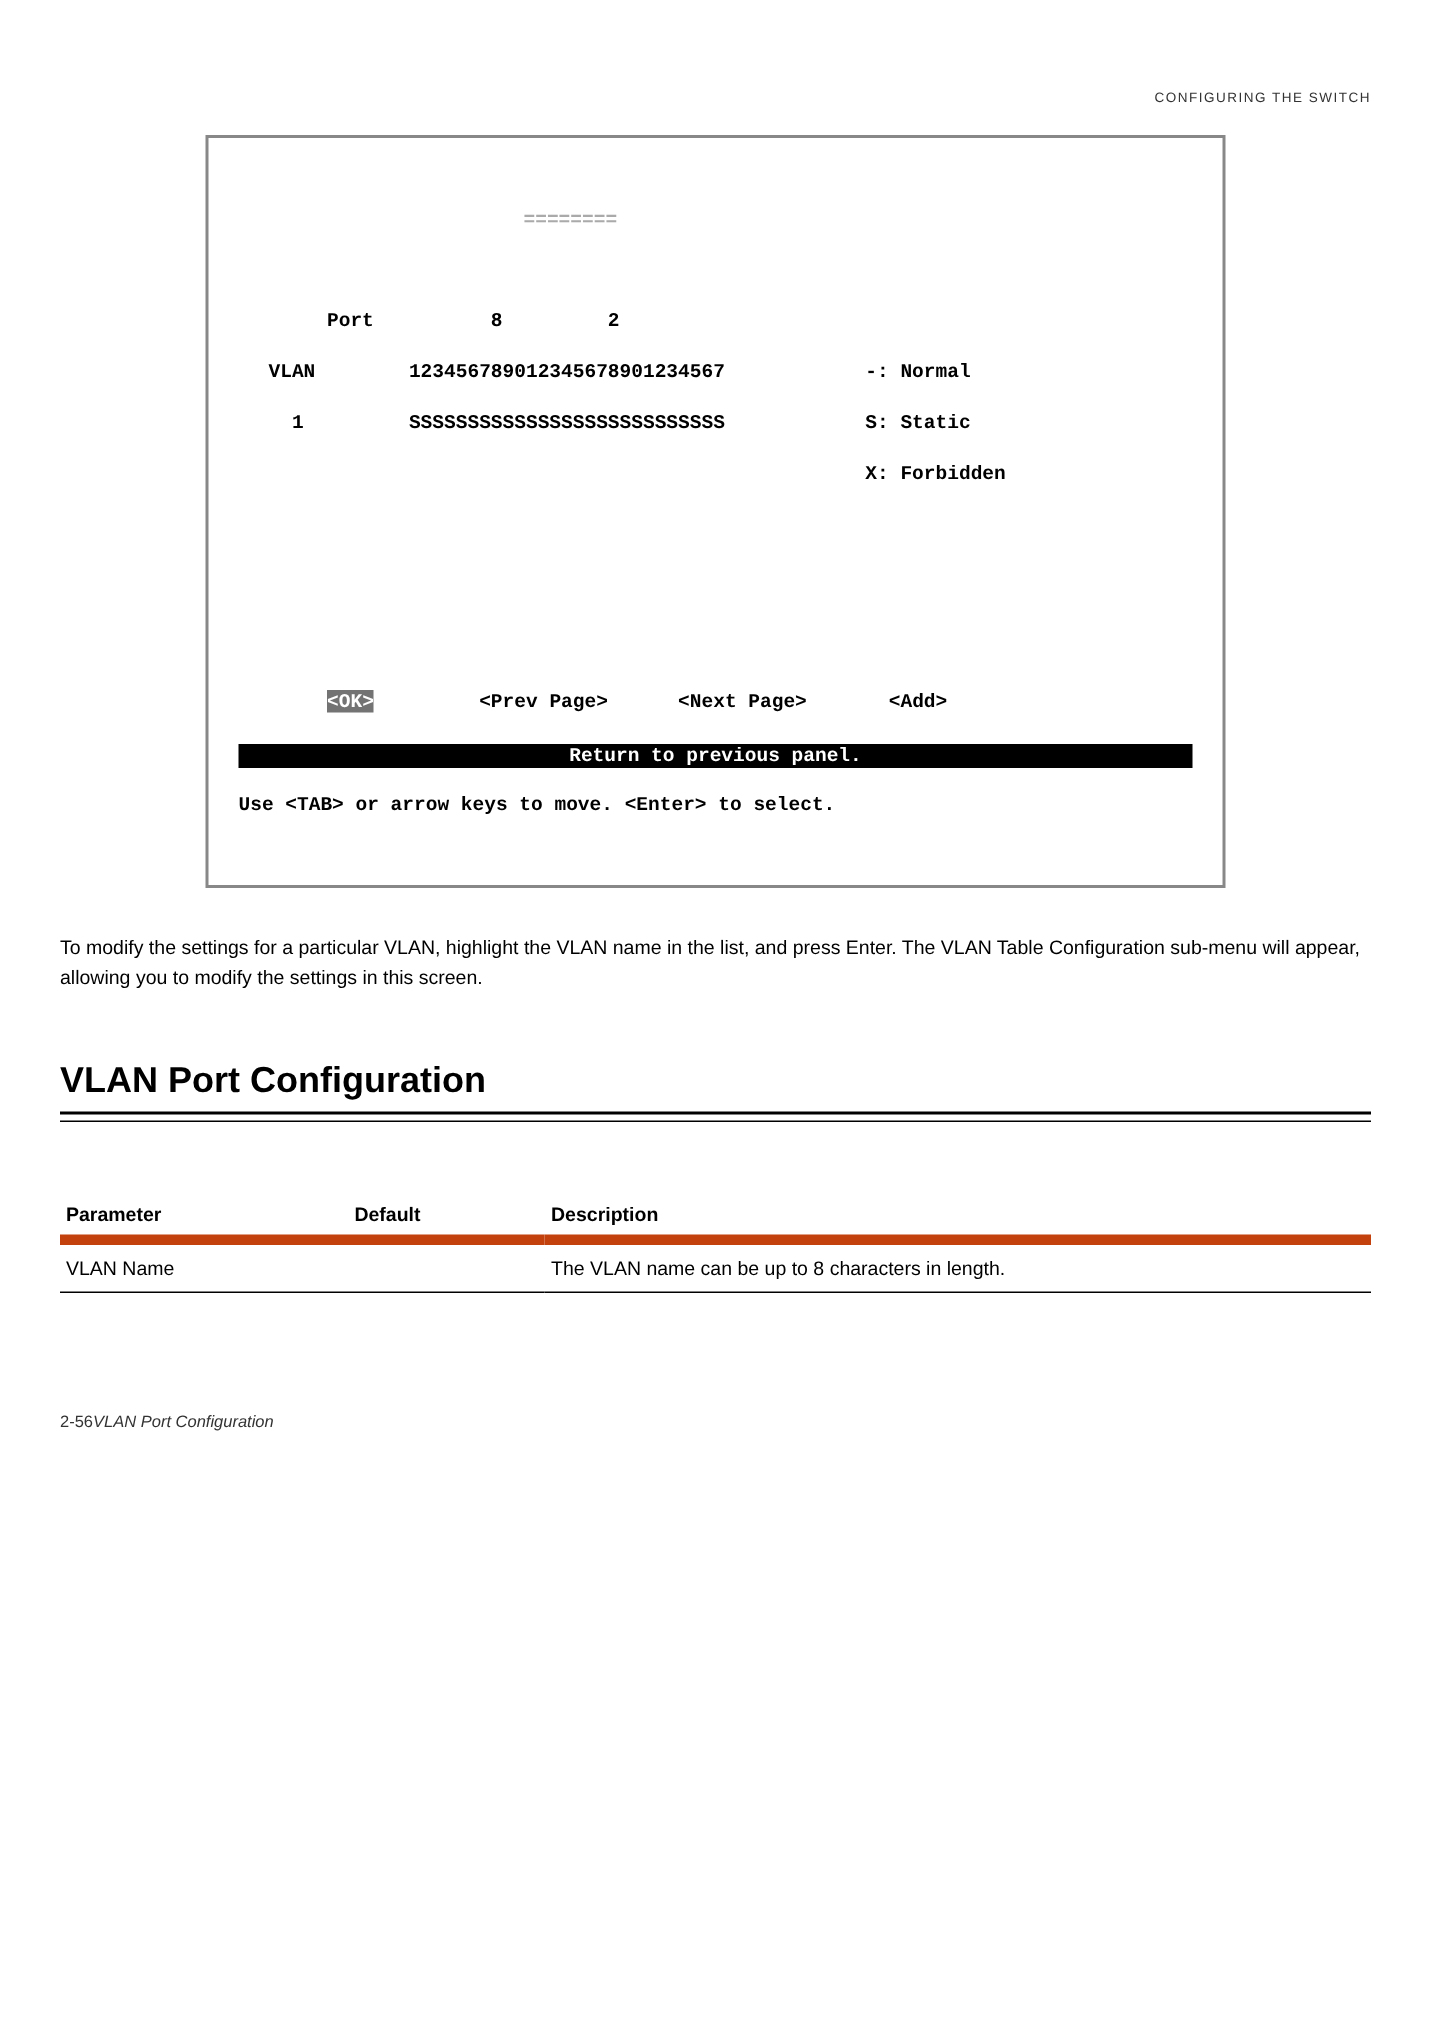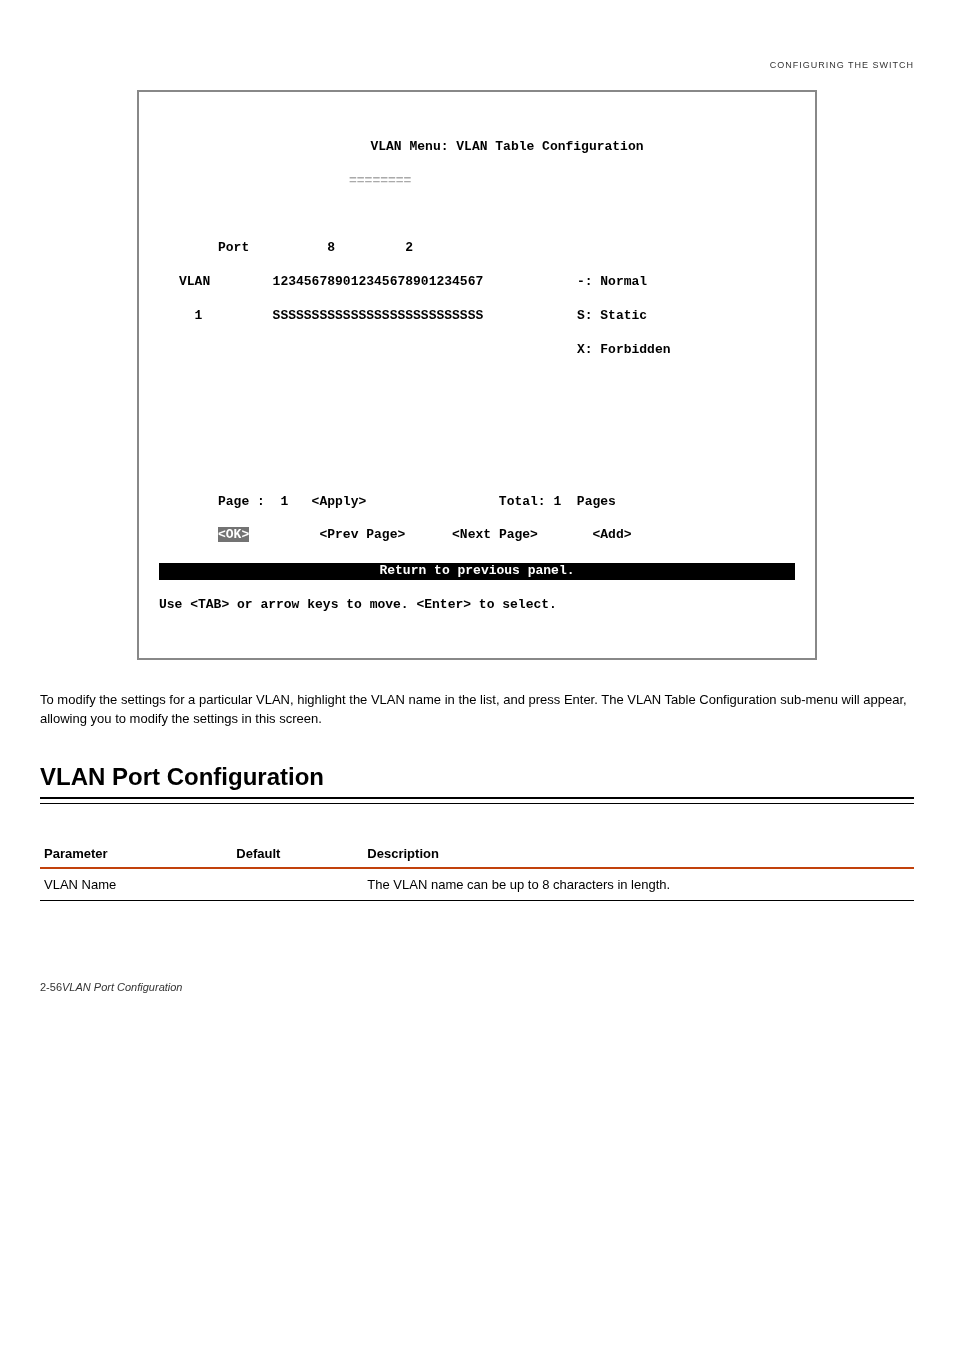--- a/index.html
+++ b/index.html
@@ -51,40 +51,40 @@
     margin-top: 2px;
   }
   .ok-highlight {
     background: #737373;
     color: #fff;
   }
   .main-text {
     font-size: 13px;
     line-height: 1.5;
     color: #000;
-    margin: 20px 0 34px 0;
+    margin: 20px 0 46px 0;
   }
   .section-heading {
     font-size: 24px;
     font-weight: bold;
     margin: 20px 0 6px 0;
   }
   hr.thick { border: none; border-top: 2px solid #000; margin: 4px 0; }
   hr.thin { border: none; border-top: 1px solid #000; margin: 4px 0; }
   table.config-table {
     width: 100%;
     border-collapse: collapse;
     margin-top: 10px;
     font-size: 13px;
   }
   table.config-table th {
     text-align: left;
     font-weight: bold;
     padding: 8px 4px 6px 4px;
-    border-bottom: 2px solid #c2410c;
+    border-bottom: 7px solid #c2410c;
   }
   table.config-table td {
     padding: 8px 4px;
     vertical-align: top;
   }
   table.config-table th.col-param { width: 22%; }
   table.config-table th.col-default { width: 15%; }
   table.config-table th.col-desc { width: 63%; }
   table.config-table tr.sep td {
     border-bottom: 1px solid #000;
@@ -98,29 +98,27 @@
   }
   .footer-right { font-style: italic; }
 </style>
 </head>
 <body>
 
 <div class="page-header-label">CONFIGURING THE SWITCH</div>
 
 <div class="terminal-frame">
   <div class="terminal-content">
-<div class="terminal-title">VLAN Menu: VLAN Table Configuration</div>
 <div class="dash-line">========</div>
 <br>
 <div class="body-line"><span>     Port          8         2</span></div>
 <div class="body-line"><span>VLAN        123456789012345678901234567</span>            <span>-: Normal</span></div>
 <div class="body-line"><span>  1         SSSSSSSSSSSSSSSSSSSSSSSSSSS</span>            <span>S: Static</span></div>
 <div class="body-line">                                                   <span>X: Forbidden</span></div>
 <br><br><br><br><br><br>
-<div class="body-line"><span>     Page :  1   &lt;Apply&gt;</span>                 <span>Total: 1  Pages</span></div>
 <div class="body-line">     <span class="ok-highlight">&lt;OK&gt;</span><span>         &lt;Prev Page&gt;      &lt;Next Page&gt;       &lt;Add&gt;</span></div>
 <div class="status-line">Return to previous panel.</div>
 <div style="">Use &lt;TAB&gt; or arrow keys to move. &lt;Enter&gt; to select.</div>
   </div>
 </div>
 
 <div class="main-text">To modify the settings for a particular VLAN, highlight the VLAN name in the list, and press Enter. The VLAN Table Configuration sub-menu will appear, allowing you to modify the settings in this screen.</div>
 
 <div class="section-heading">VLAN Port Configuration</div>
 <hr class="thick">

